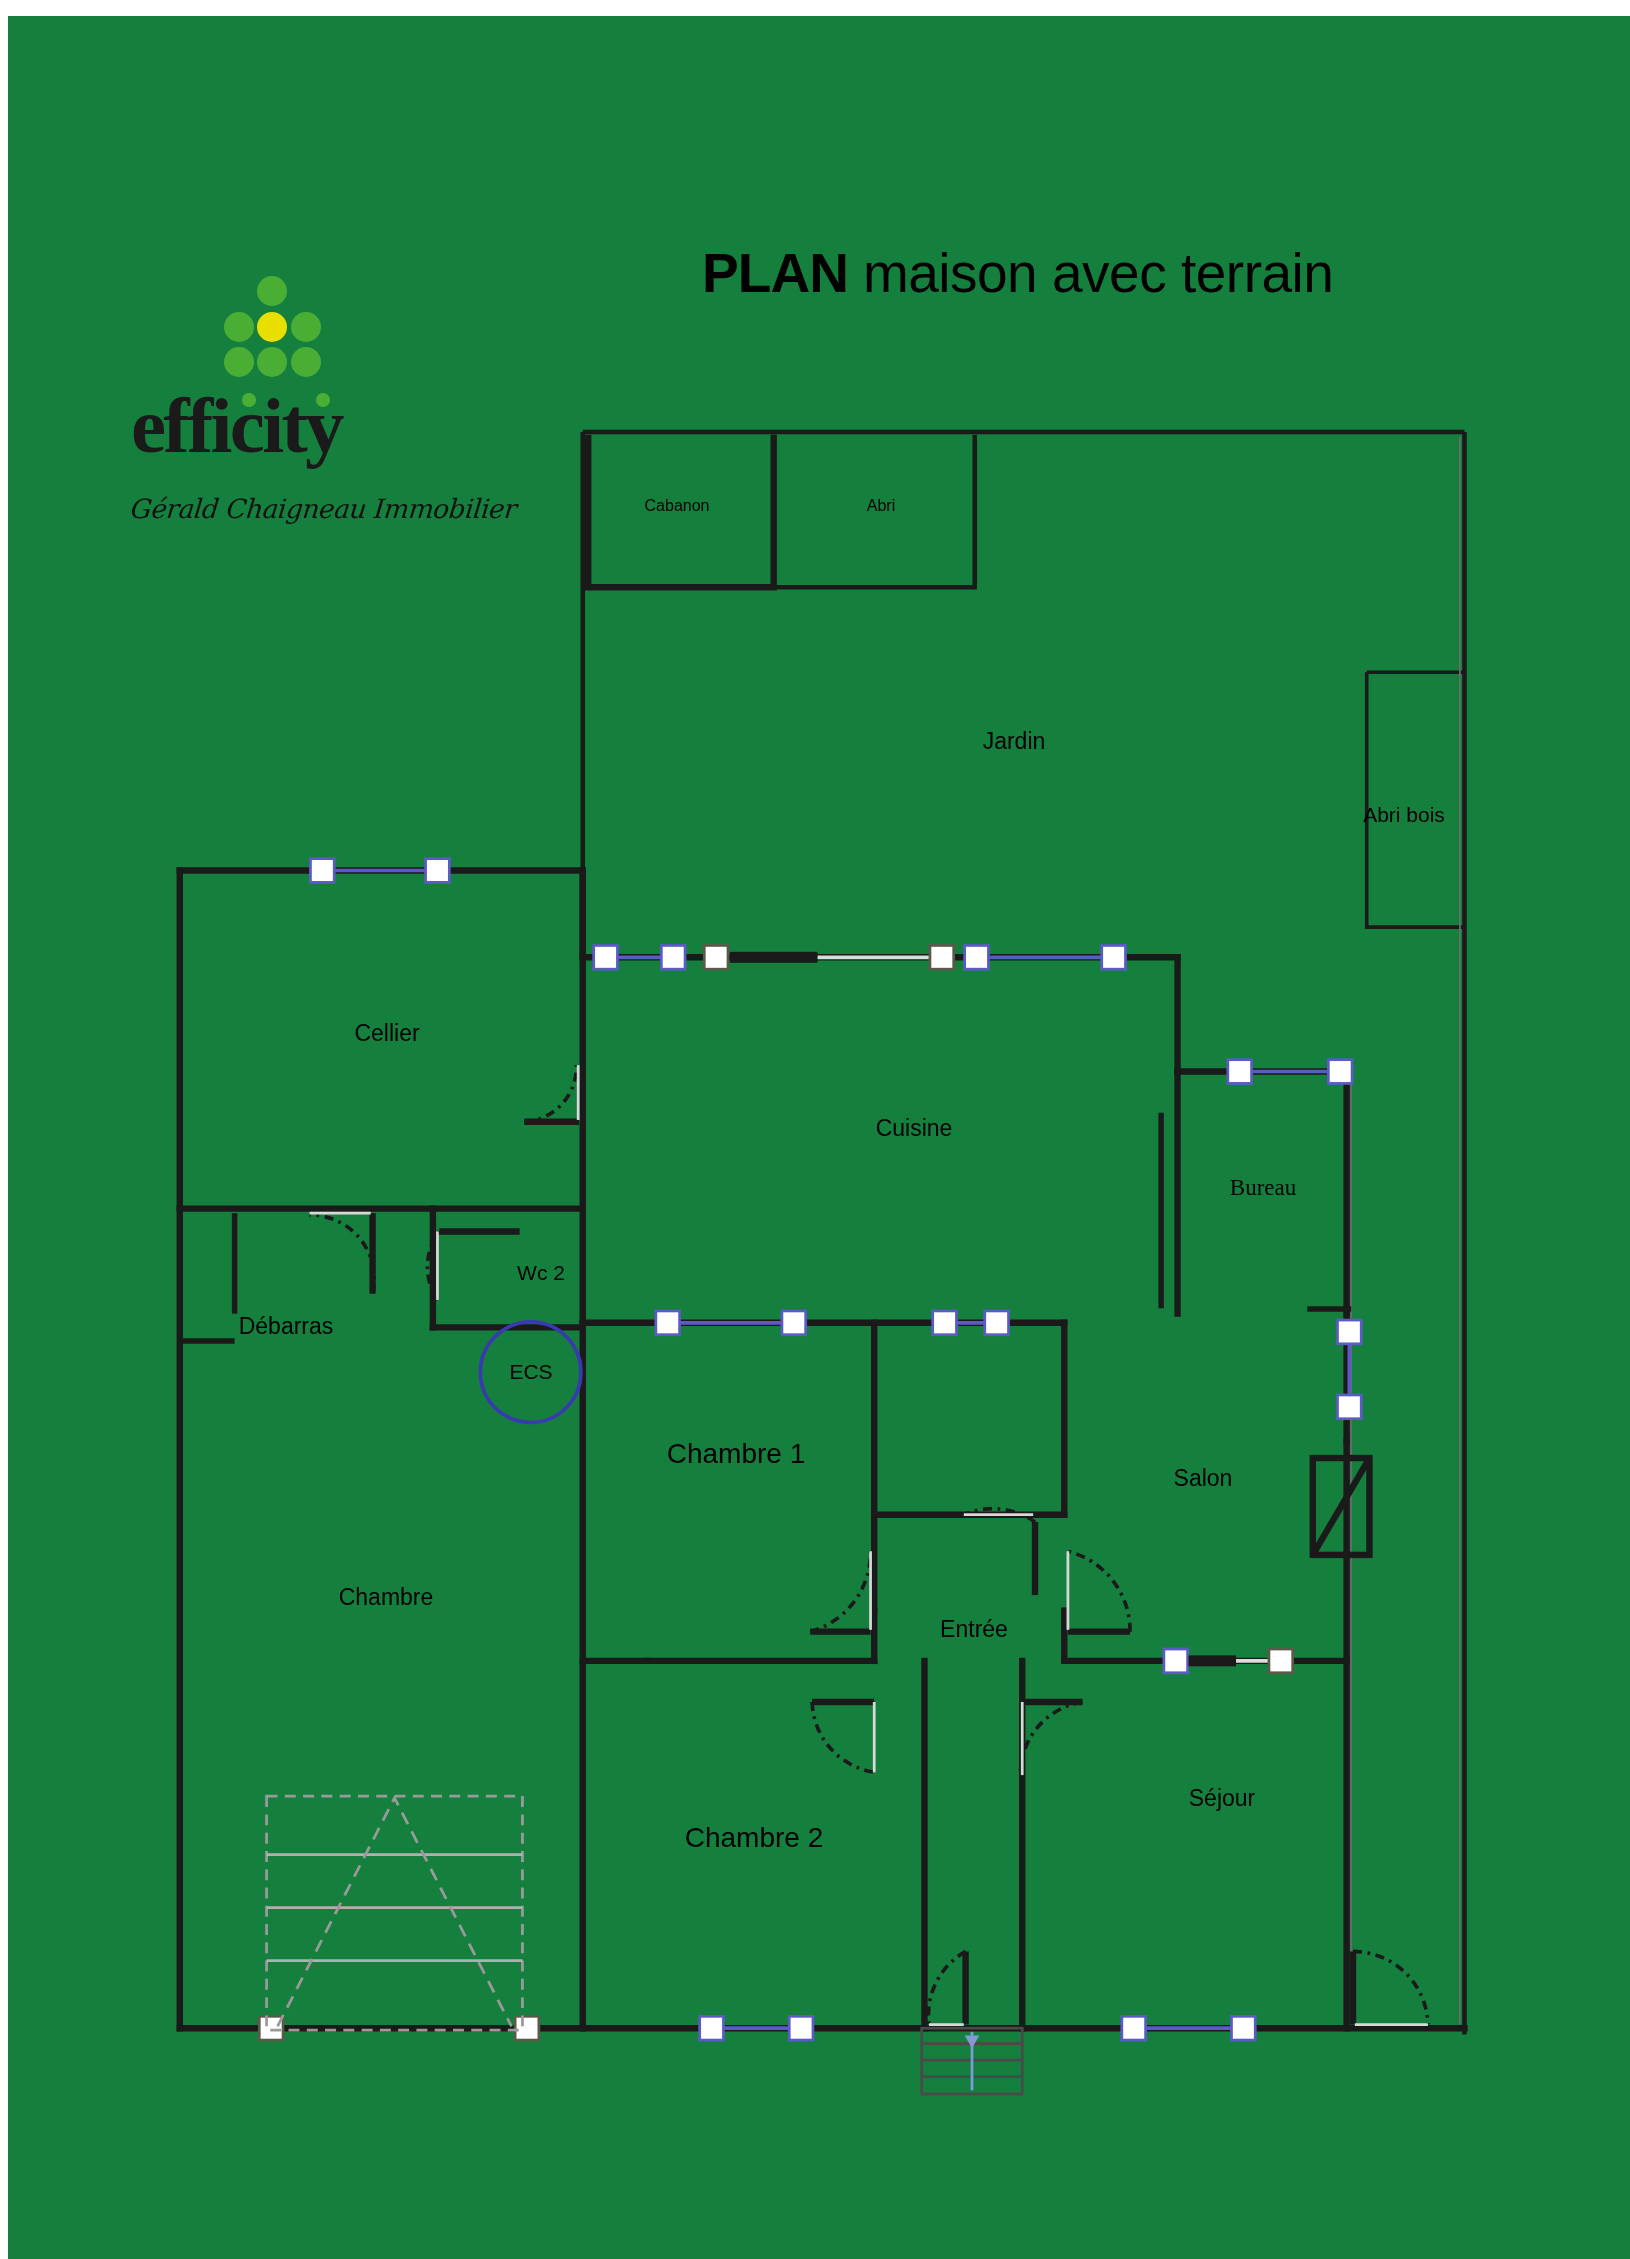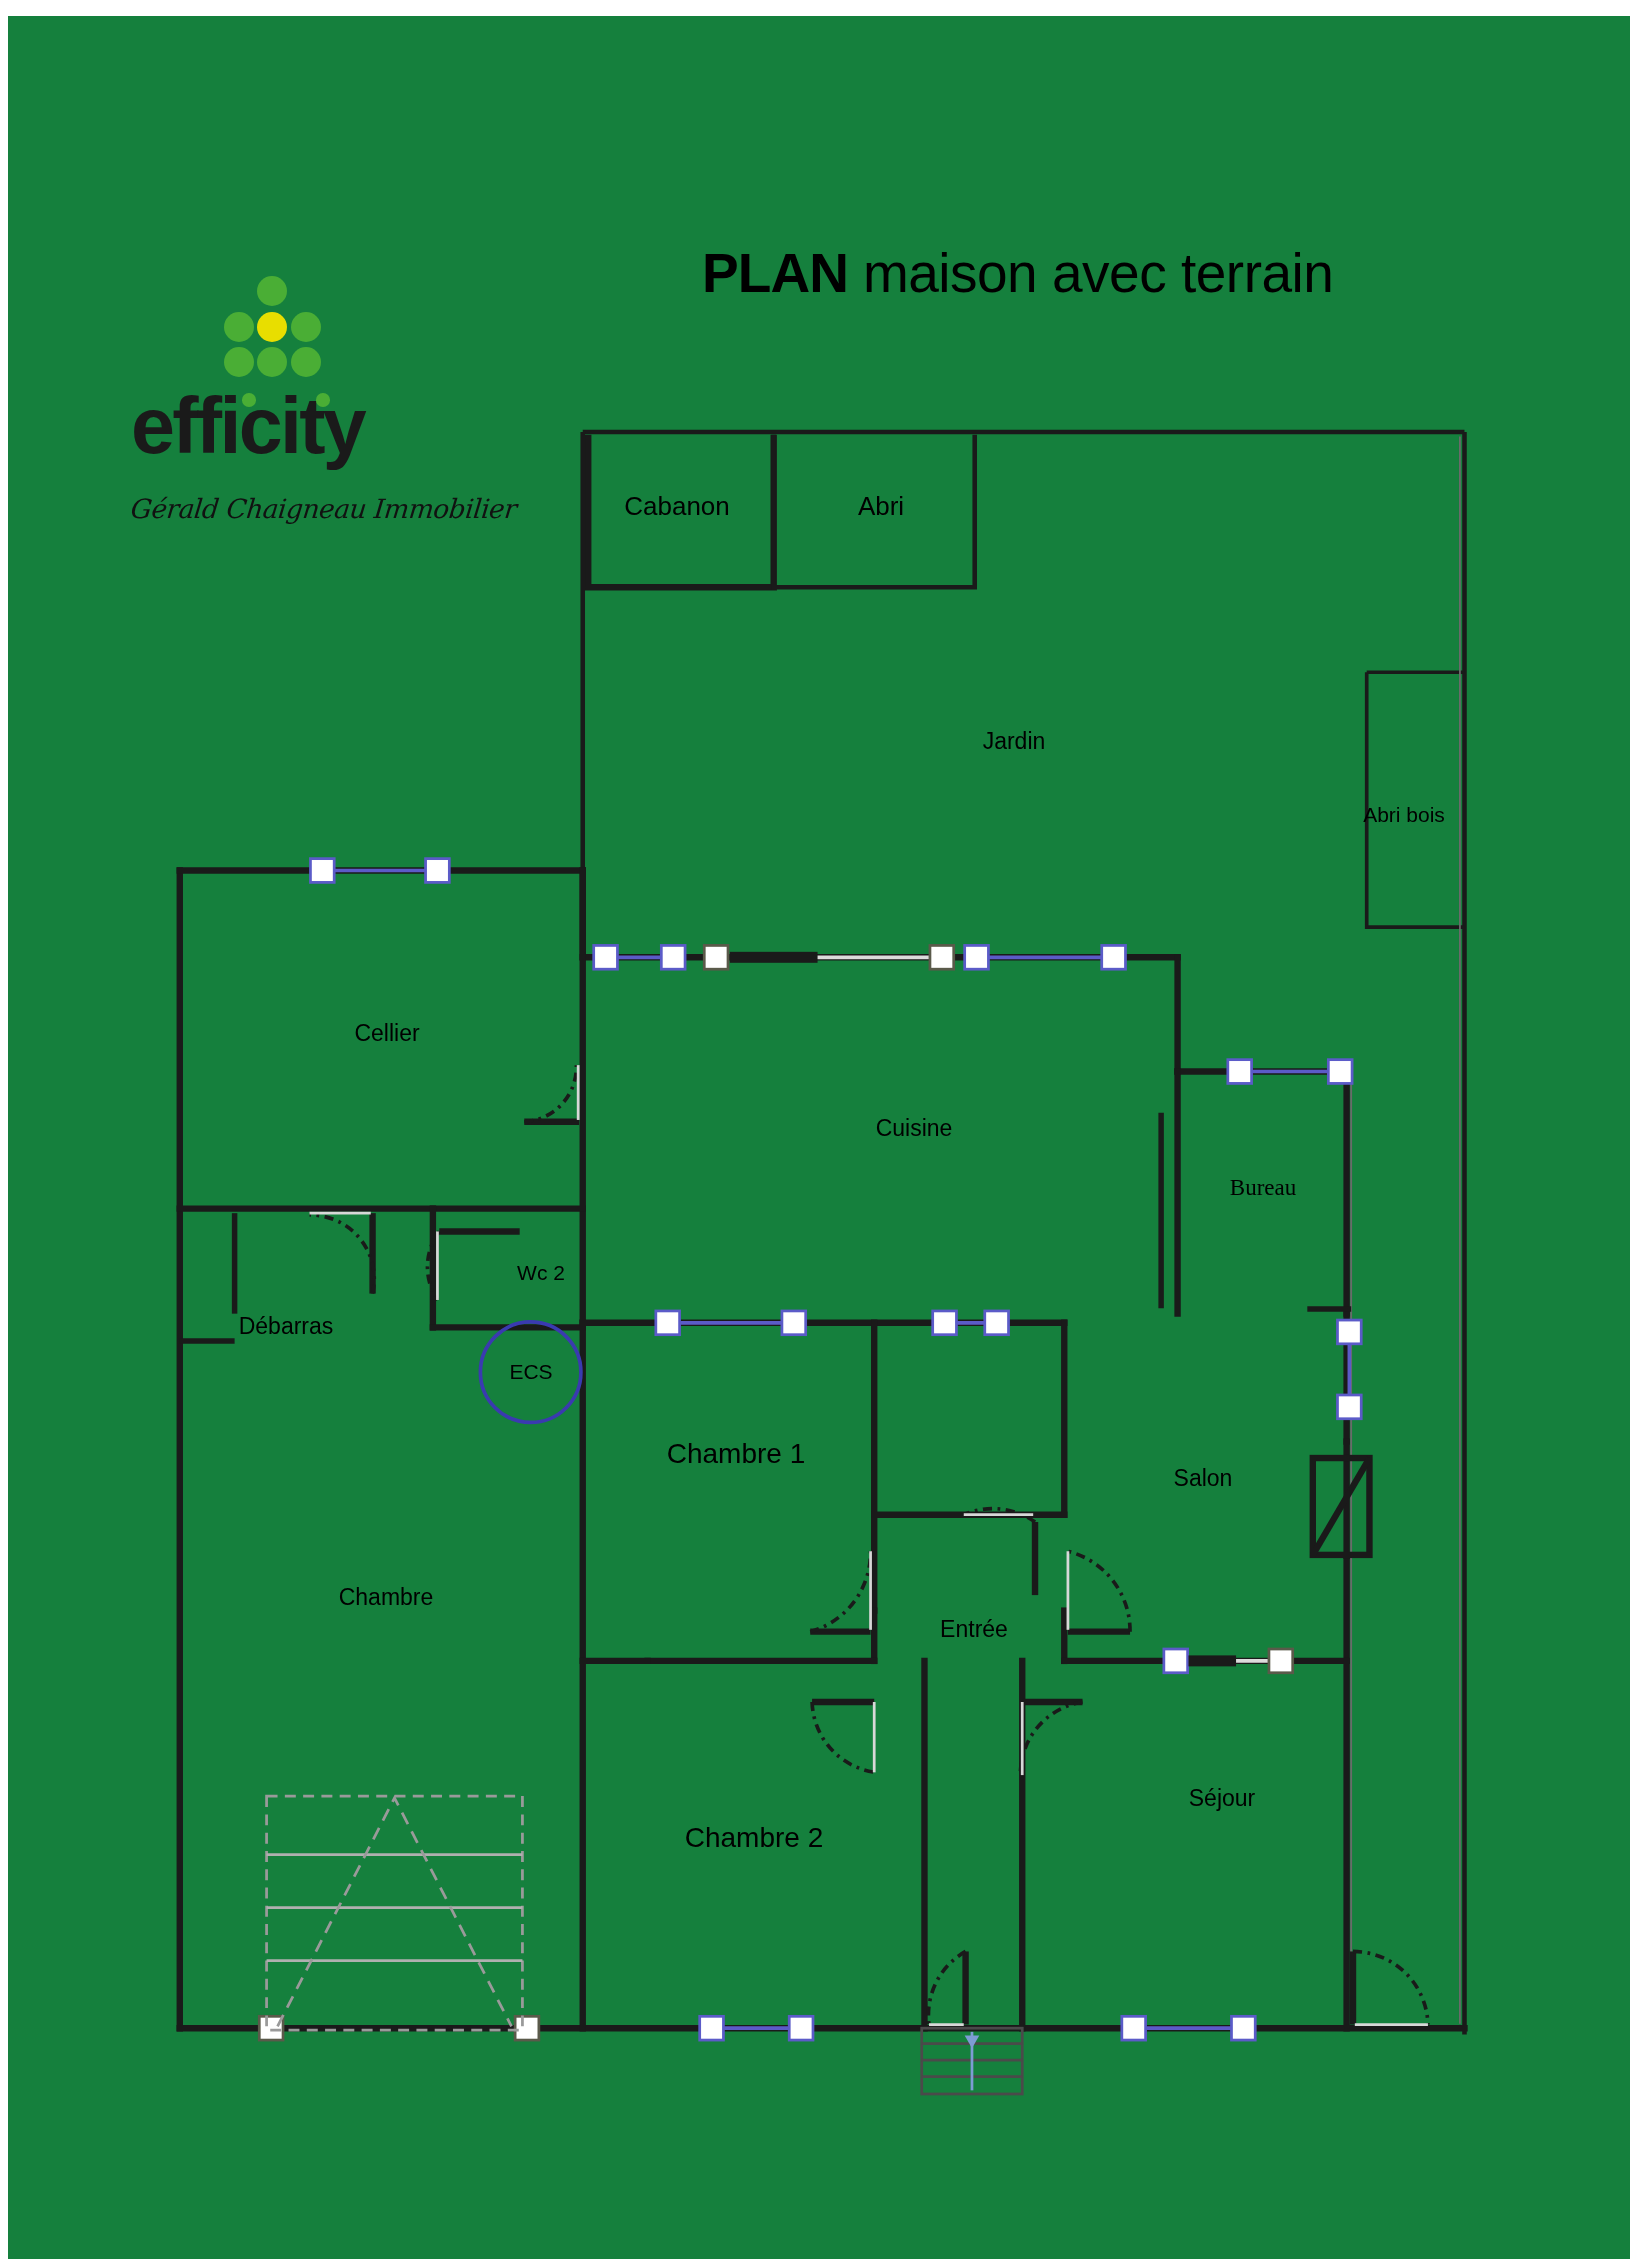--- a/index.html
+++ b/index.html
@@ -76,20 +76,21 @@
     position: absolute;
     left: 0px;
     top: 110px;
     width: 302px;
     height: 91px;
     font-size: 79px;
     font-weight: bold;
     letter-spacing: -2.7px;
     color: #1a1a1a;
     line-height: 1;
+    font-family: Liberation Serif, serif;
   }
   .logo-word .greendot {
     display: inline-block;
     position: absolute;
     width: 13.7px;
     height: 13.7px;
     border-radius: 50%;
     background: #4aae35;
   }
   .logo-word .gd1 { left: 111px; top: 7.3px; }
@@ -122,21 +123,21 @@
   
   .rlabel {
     position: absolute;
     font-family: "Liberation Sans", sans-serif;
     color: #000000;
     white-space: nowrap;
     transform: translate(-50%, -50%);
   }
   .rlabel.sz-lg  { font-size: 28px; }
   .rlabel.sz-md  { font-size: 23px; }
-  .rlabel.sz-sm  { font-size: 26px; }
+  .rlabel.sz-sm  { font-size: 16px; }
   .rlabel.sz-xs  { font-size: 21px; }
 </style>
 </head>
 <body>
 
 <div id="page">
 
   <div class="header-title">
     <span class="bold">PLAN</span><span> maison avec terrain</span>
   </div>

